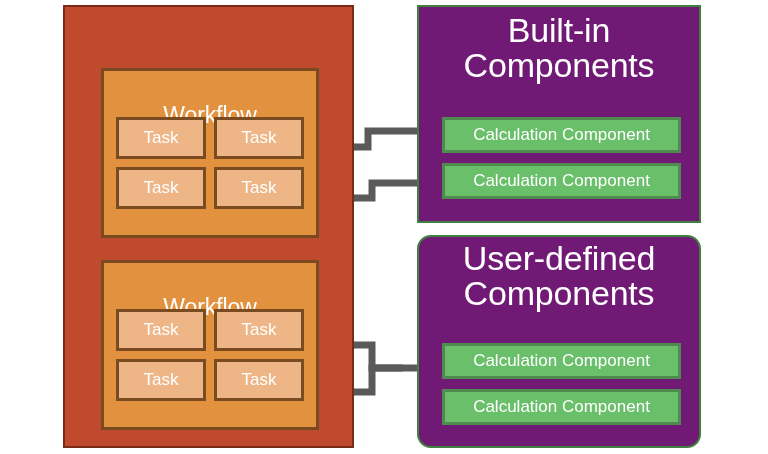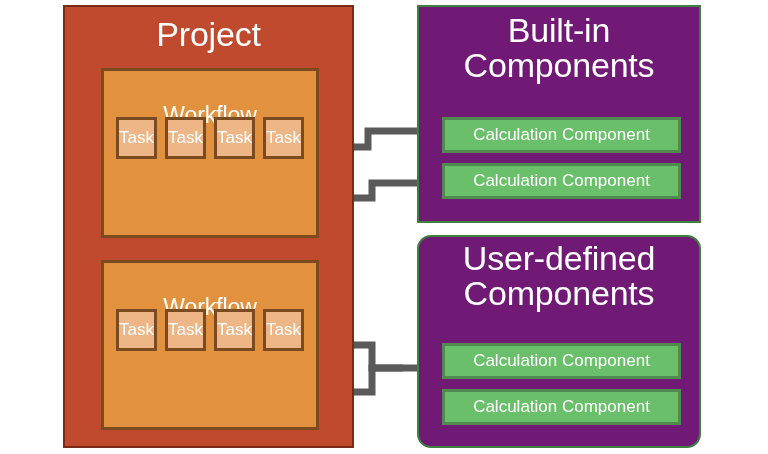--- a/index.html
+++ b/index.html
@@ -74,21 +74,21 @@
     margin-top: 24px;
   }
 
   
   .task-grid {
     position: absolute;
     left: 12px;
     top: 46px;
     width: 188px;
     display: grid;
-    grid-template-columns: 1fr 1fr 1fr 1fr;
+    grid-template-columns: 1fr 1fr;
     gap: 8px 8px;
   }
   .task-box {
     height: 42px;
     background: #EEB687;
     border: 3px solid #7A4A20;
     box-sizing: border-box;
     display: flex;
     align-items: center;
     justify-content: center;
@@ -150,21 +150,20 @@
     <path d="M 440 131 L 368 131 L 368 147 L 318 147" fill="none" stroke="#5A5A5A" stroke-width="7" stroke-linejoin="miter" marker-end="url(#arrowhead)"></path>
 
     <path d="M 440 183 L 372 183 L 372 198 L 318 198" fill="none" stroke="#5A5A5A" stroke-width="7" stroke-linejoin="miter" marker-end="url(#arrowhead)"></path>
 
     <path d="M 440 368 L 372 368 L 372 345 L 318 345" fill="none" stroke="#5A5A5A" stroke-width="7" stroke-linejoin="miter" marker-end="url(#arrowhead)"></path>
 
     <path d="M 403 368 L 372 368 L 372 392 L 318 392" fill="none" stroke="#5A5A5A" stroke-width="7" stroke-linejoin="miter" marker-end="url(#arrowhead)"></path>
   </svg>
 
   <div id="project-panel">
-    <div class="panel-title" id="project-title">Project</div>
 
     <div class="workflow-box" id="workflow-box-1">
       <div class="workflow-title">Workflow</div>
       <div class="task-grid">
         <div class="task-box">Task</div>
         <div class="task-box">Task</div>
         <div class="task-box">Task</div>
         <div class="task-box">Task</div>
       </div>
     </div>

